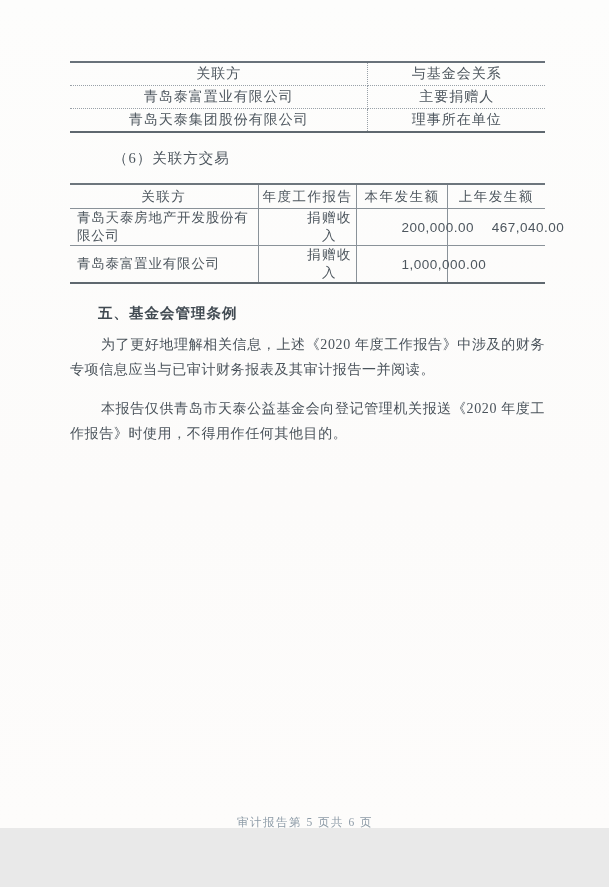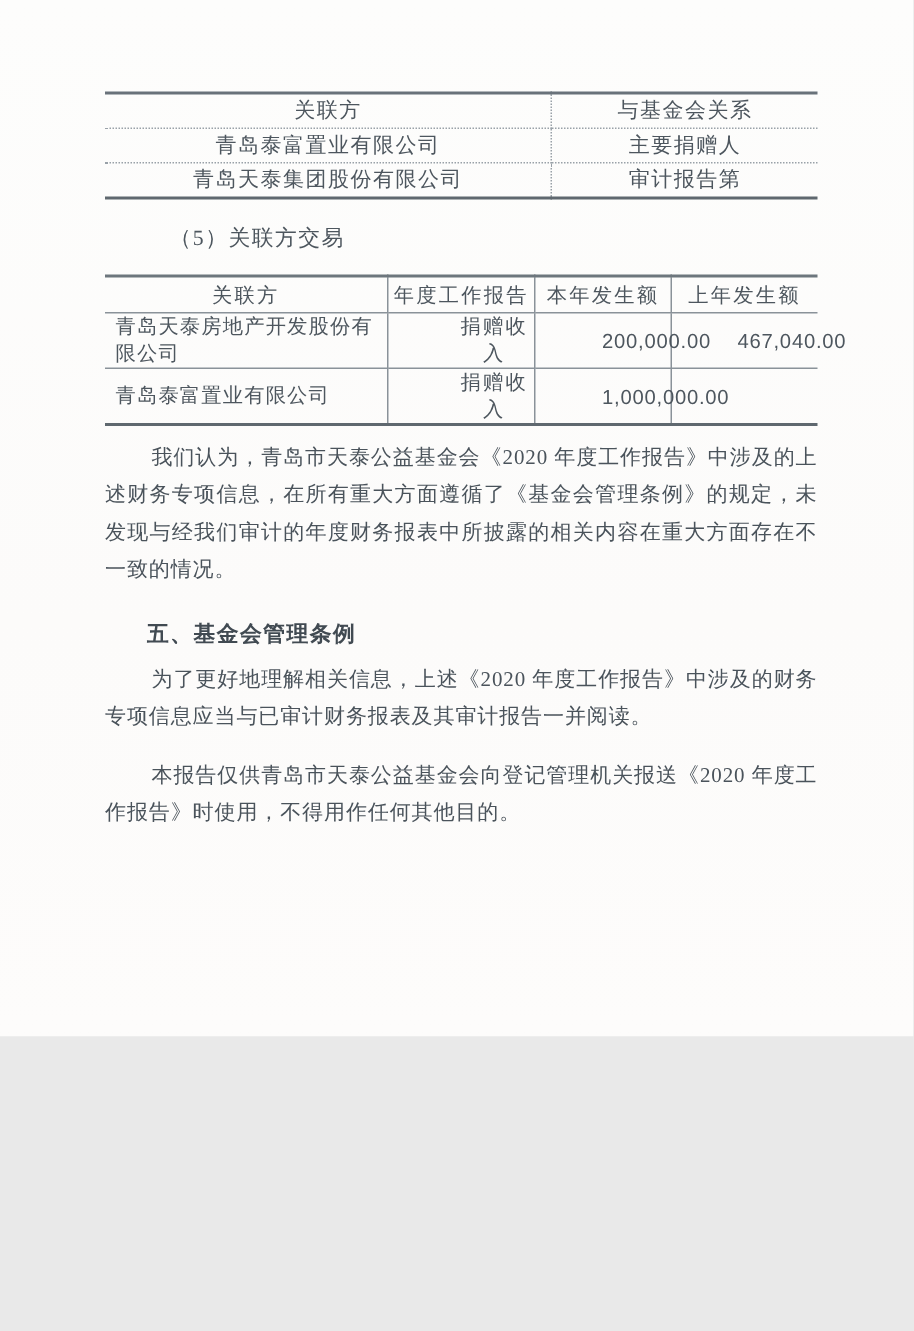--- a/index.html
+++ b/index.html
@@ -1,18 +1,18 @@
 <!DOCTYPE html>
 <html><head>
 <meta charset="utf-8">
 <style>
   html,body{margin:0;padding:0;background:#e9e9e9;}
   .page{
     position:relative;
-    width:609px;height:691px;
+    width:609px;height:828px;
     background:linear-gradient(180deg,#fdfdfc 0%,#fcfbfa 60%,#fdfcfb 100%);
     font-family:"Liberation Serif","DejaVu Serif",serif;
     color:#4a535b;
     overflow:hidden;
     box-sizing:border-box;
   }
   .content{
     position:absolute;
     left:70px;top:61px;width:475px;
   }
@@ -123,26 +123,26 @@
         <tr>
           <th>关联方</th>
           <th>与基金会关系</th>
         </tr>
         <tr>
           <td>青岛泰富置业有限公司</td>
           <td>主要捐赠人</td>
         </tr>
         <tr>
           <td>青岛天泰集团股份有限公司</td>
-          <td>审计报告第</td>
+          <td>理事所在单位</td>
         </tr>
       </tbody>
     </table>
 
-    <div class="sec-label">（5）关联方交易</div>
+    <div class="sec-label">（6）关联方交易</div>
 
     <table class="t2">
       <colgroup>
         <col style="width:39.6%">
           <col style="width:20.8%">
         <col style="width:19.0%">
           <col style="width:20.6%">
       </colgroup>
       <thead>
         <tr>
@@ -161,21 +161,20 @@
         </tr>
         <tr>
           <td class="c-party">青岛泰富置业有限公司</td>
           <td class="c-kind">捐赠收入</td>
           <td class="c-num">1,000,000.00</td>
           <td class="c-num-prev"></td>
         </tr>
       </tbody>
     </table>
 
-    <p class="para">我们认为，青岛市天泰公益基金会《2020 年度工作报告》中涉及的上述财务专项信息，在所有重大方面遵循了《基金会管理条例》的规定，未发现与经我们审计的年度财务报表中所披露的相关内容在重大方面存在不一致的情况。</p>
 
     <div class="hd">五、基金会管理条例</div>
     <p class="para">为了更好地理解相关信息，上述《2020 年度工作报告》中涉及的财务专项信息应当与已审计财务报表及其审计报告一并阅读。</p>
     <p class="para" style="margin-top:14px;">本报告仅供青岛市天泰公益基金会向登记管理机关报送《2020 年度工作报告》时使用，不得用作任何其他目的。</p>
 
   </div>
 
   <div class="footer">审计报告第 5 页共 6 页</div>
 </div>
 

